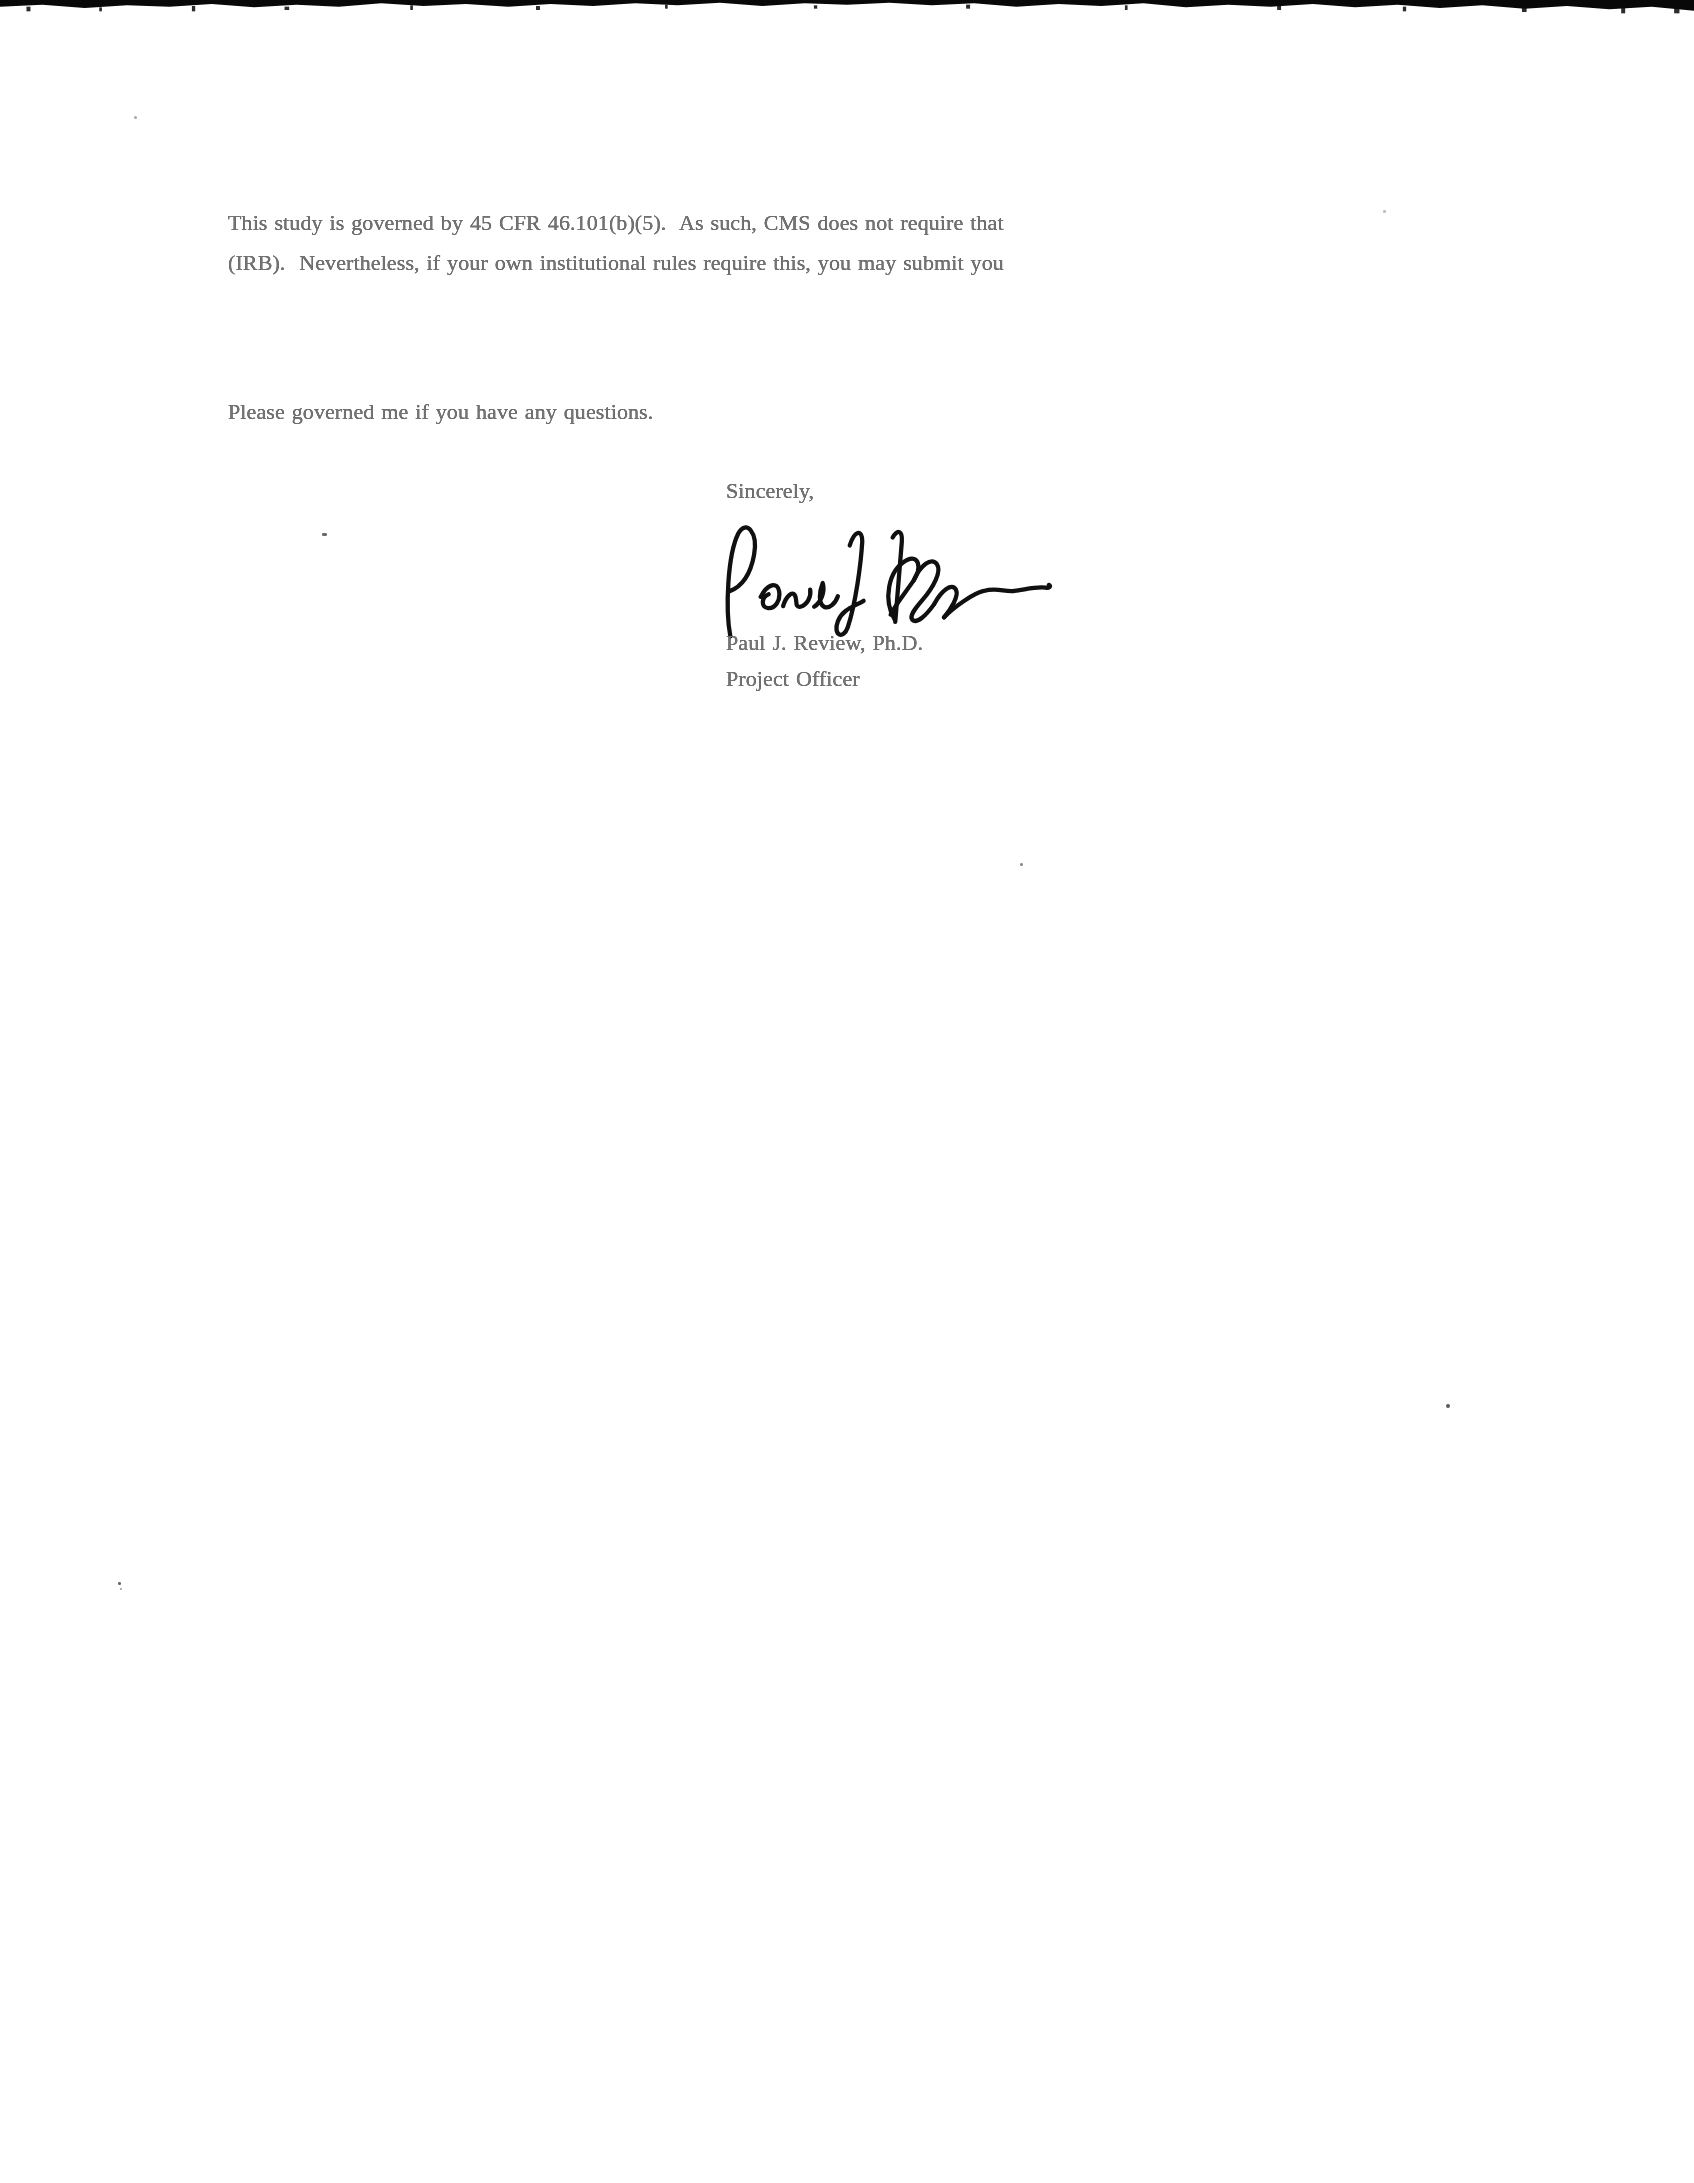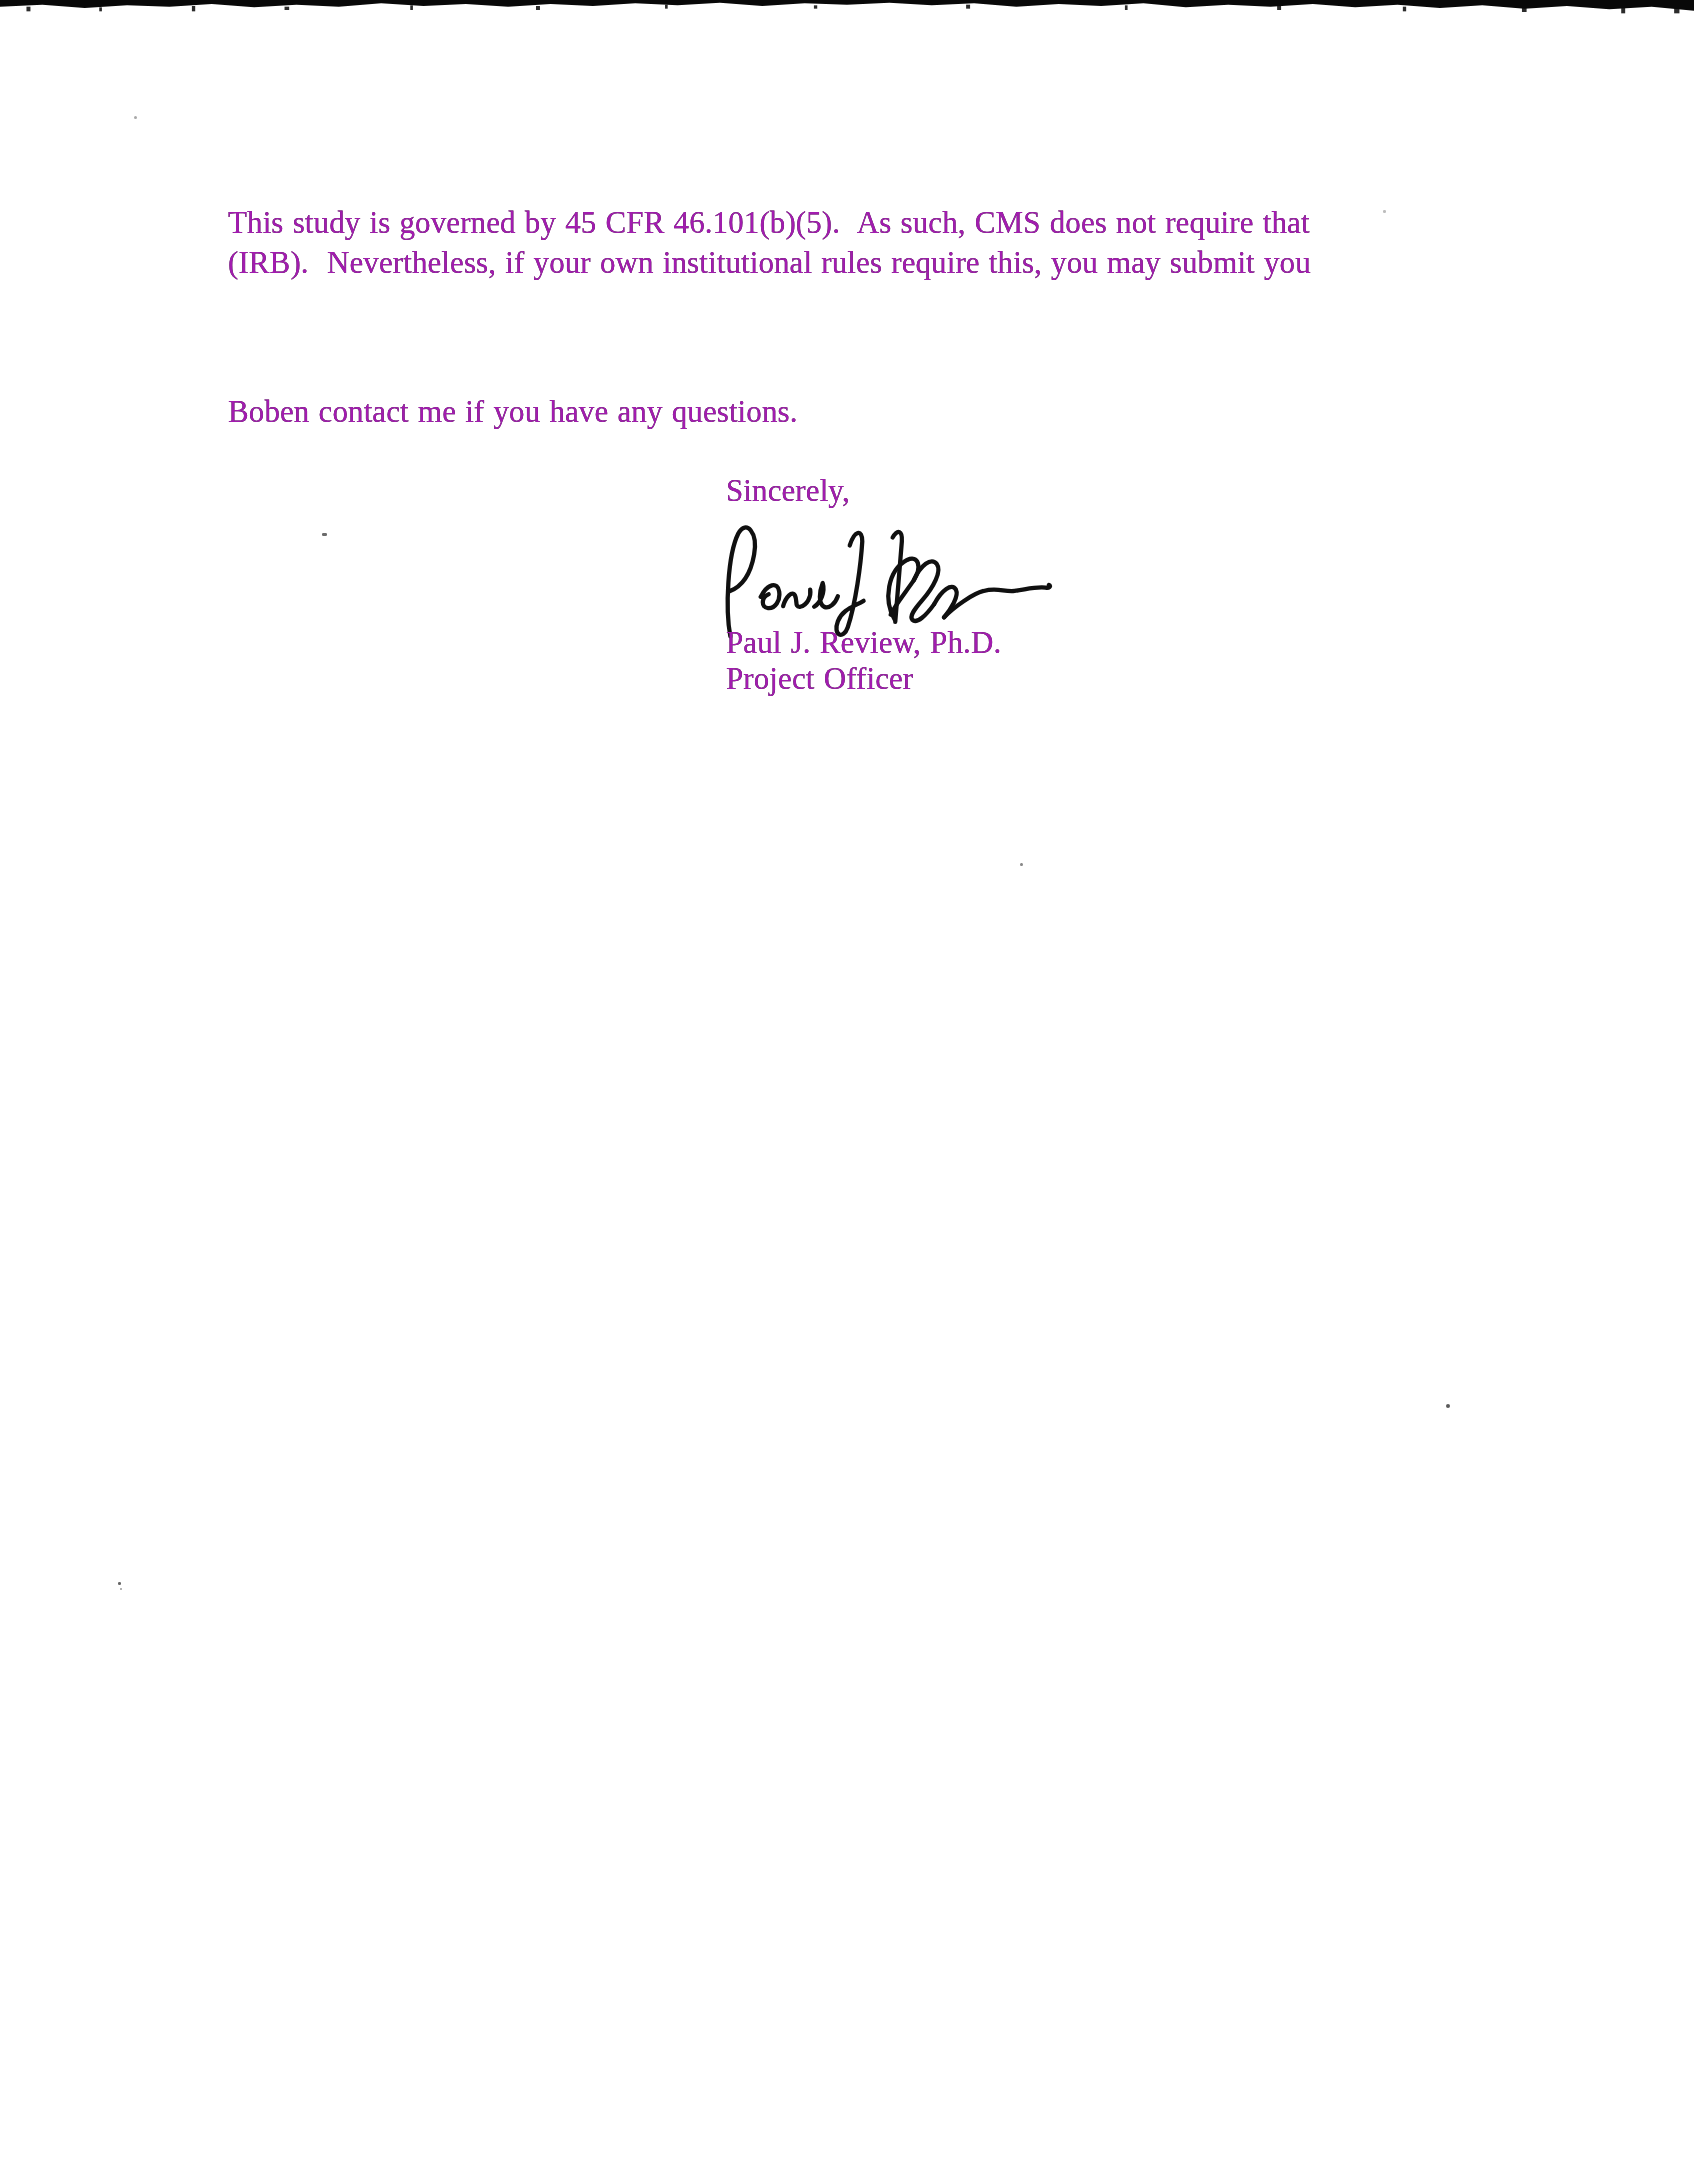--- a/index.html
+++ b/index.html
@@ -18,25 +18,25 @@
   }
   .scan-edge {
     position: absolute;
     top: 0; left: 0;
     width: 1694px;
     height: 16px;
     display: block;
   }
   .textblock {
     position: absolute;
-    font-size: 31px;
+    font-size: 22px;
     line-height: 40px;
     letter-spacing: 0.1px;
     word-spacing: 1.3px;
-    color: #a21caf;
+    color: #737373;
     text-shadow: 0 0 0.4px #2a2a2a;
   }
   .textblock .line {
     white-space: pre; 
   }
   #para1 { left: 228px; top: 203px; }
   #para2 { left: 228px; top: 392px; }
   #closing { left: 726px; top: 471px; }
   #sigblock { left: 726px; top: 625px; line-height: 36px; }
   .signature {
@@ -83,21 +83,21 @@
       <rect x="2530" y="12" width="8" height="8"></rect>
     </g>
   </svg>
 
   <div class="textblock" id="para1">
     <div class="line">This study is governed by 45 CFR 46.101(b)(5).  As such, CMS does not require that</div>
     <div class="line">(IRB).  Nevertheless, if your own institutional rules require this, you may submit you</div>
   </div>
 
   <div class="textblock" id="para2">
-    <div class="line">Boben contact me if you have any questions.</div>
+    <div class="line">Please governed me if you have any questions.</div>
   </div>
 
   <div class="textblock" id="closing">
     <div class="line">Sincerely,</div>
   </div>
 
   <svg class="signature" viewBox="0 0 510 188" fill="none" aria-hidden="true">
     <g stroke="#101010" stroke-width="6.5" stroke-linecap="round" stroke-linejoin="round">
 
       <path d="M16,172 C8,130 12,48 28,16 C40,-6 58,14 52,48 C46,82 30,98 14,104"></path>

